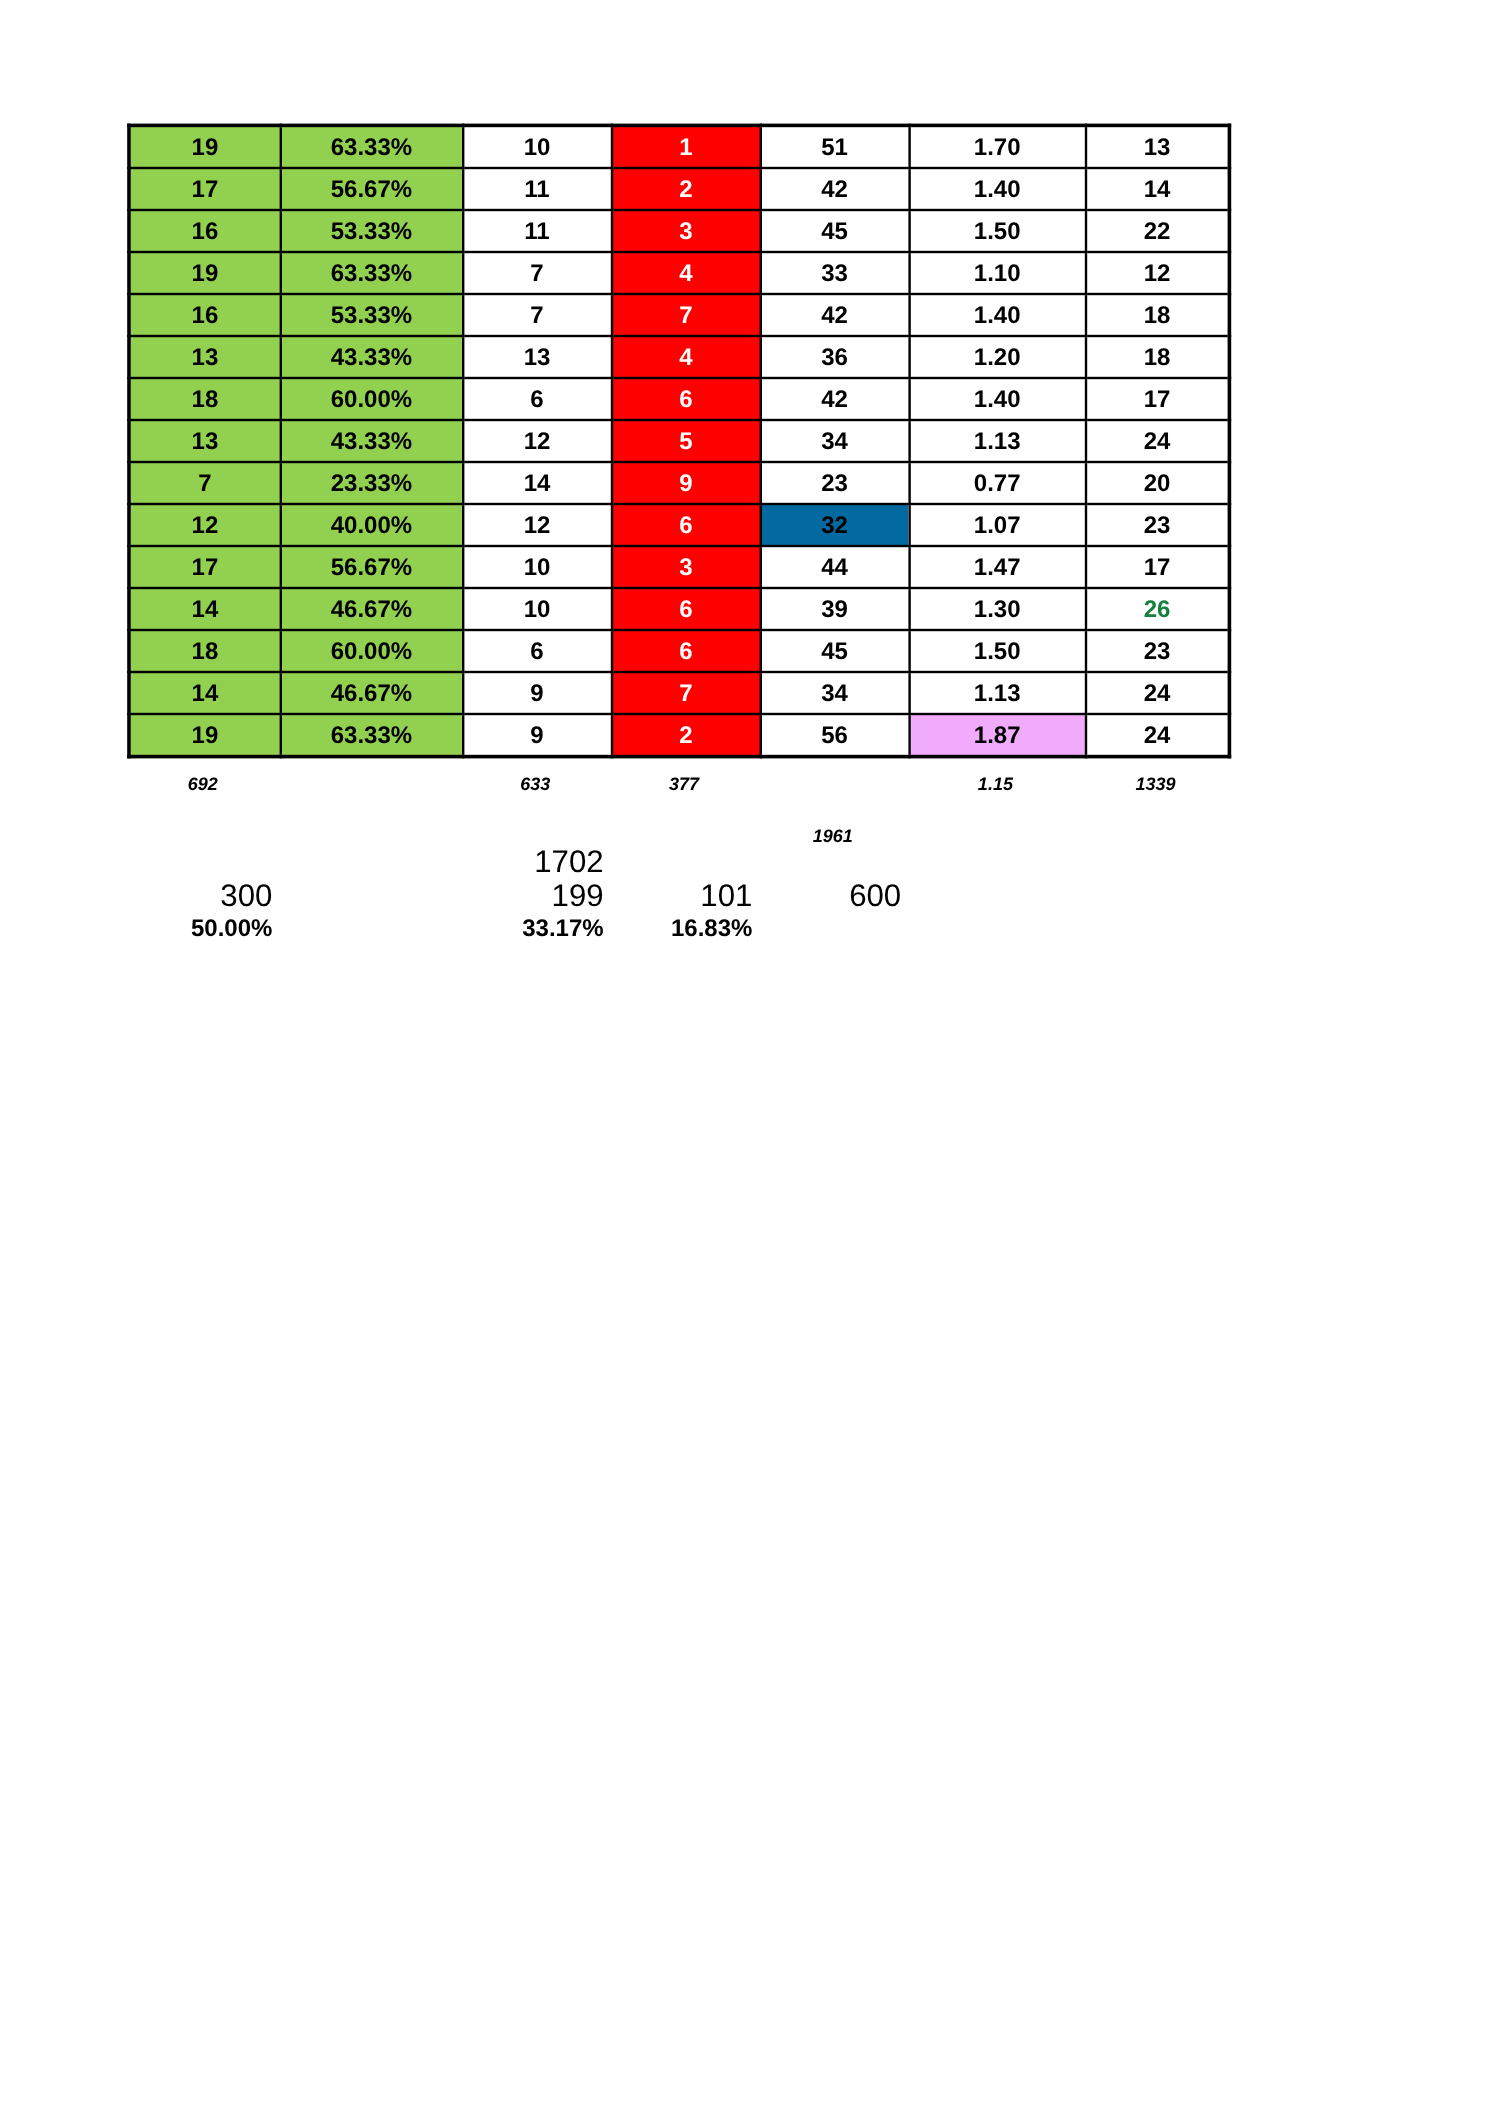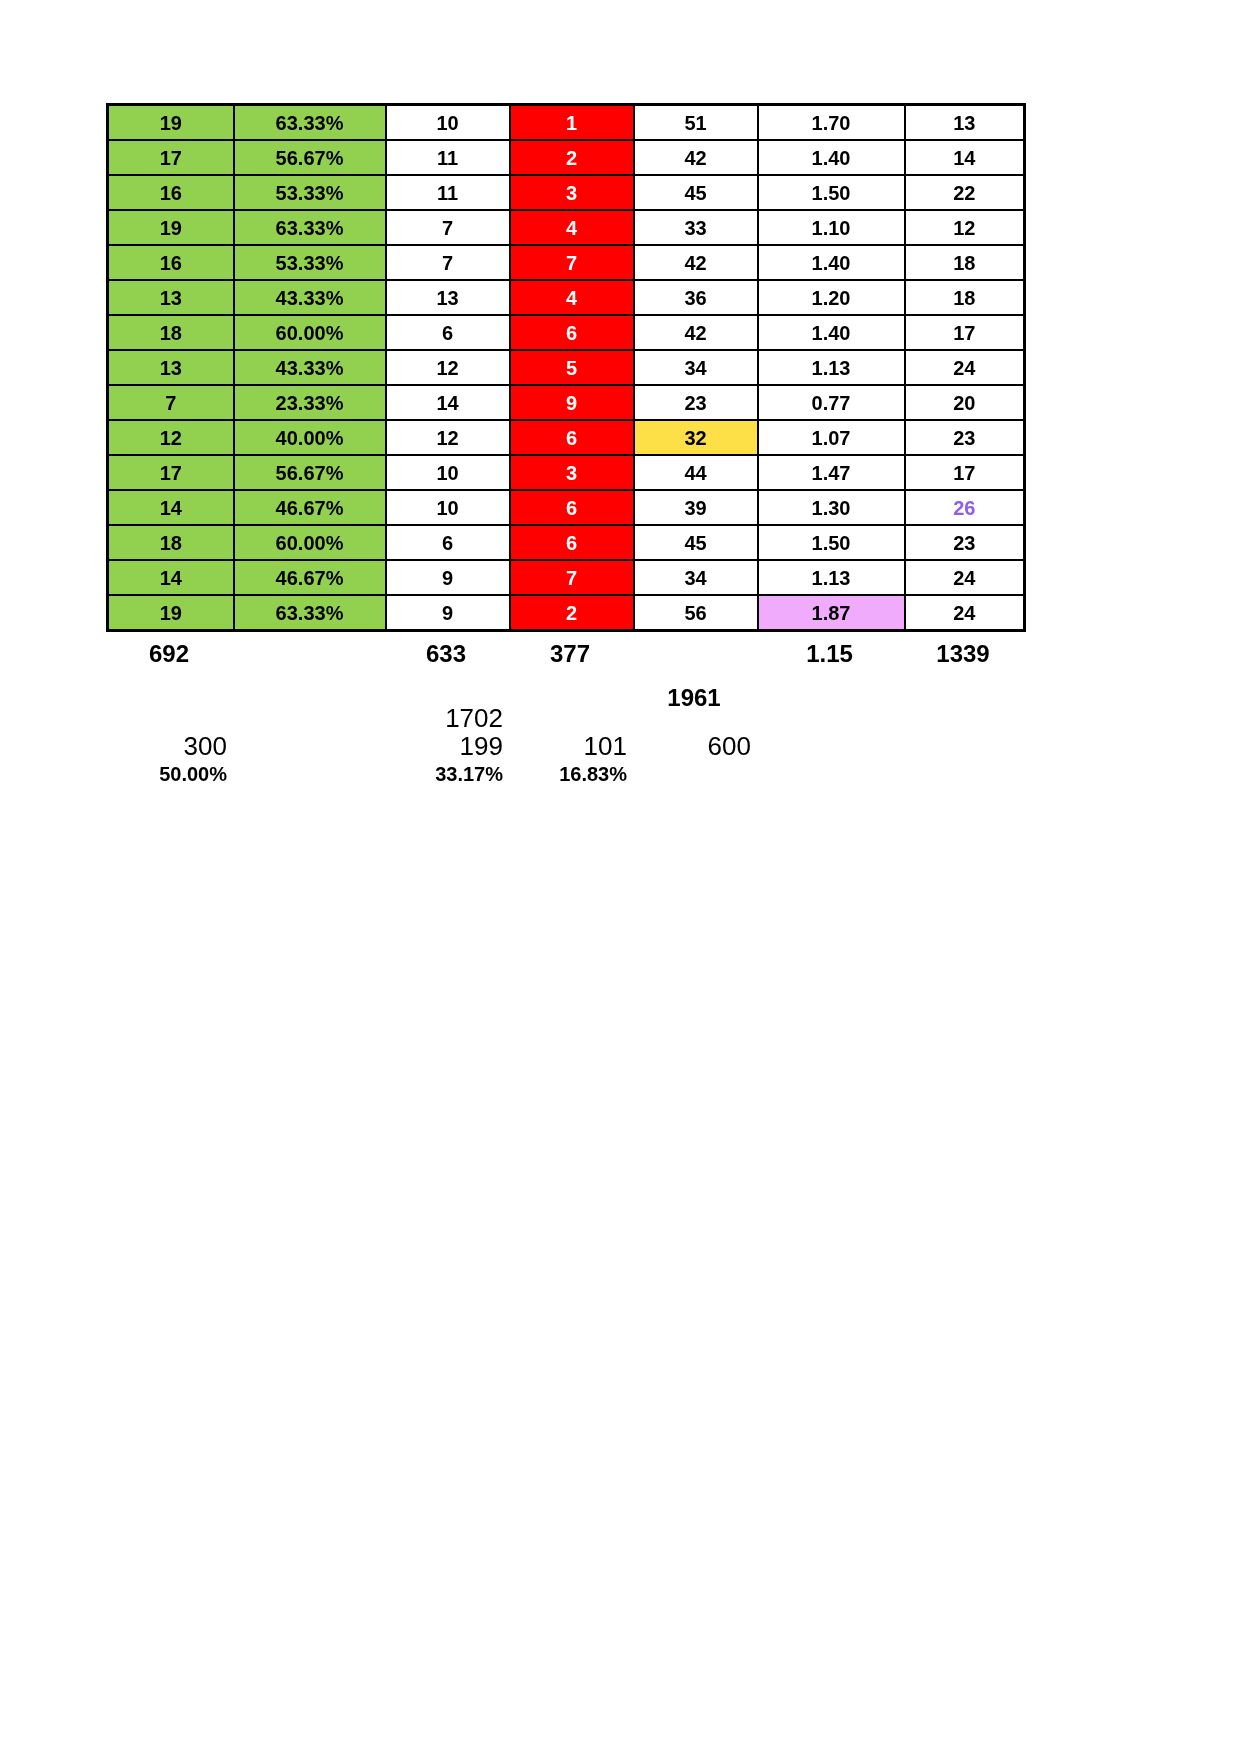--- a/index.html
+++ b/index.html
@@ -39,22 +39,23 @@
     position: absolute;
     left: 106px;
     top: 640px;
     display: flex;
   }
   .totals-row .tcell {
     height: 28px;
     line-height: 28px;
     text-align: center;
     font-weight: 700;
-    font-size: 24px;
+    font-size: 15px;
     box-sizing: border-box;
+    font-style: italic;
   }
   .summary-block {
     position: absolute;
     left: 106px;
     top: 704px;
   }
   .summary-row {
     display: flex;
     height: 28px;
     line-height: 28px;
@@ -166,41 +167,41 @@
           <td style="background: rgb(255, 0, 0); color: rgb(255, 255, 255);">9</td>
           <td style="background: rgb(255, 255, 255); color: rgb(0, 0, 0);">23</td>
           <td style="background: rgb(255, 255, 255); color: rgb(0, 0, 0);">0.77</td>
           <td style="background: rgb(255, 255, 255); color: rgb(0, 0, 0);">20</td>
         </tr>
         <tr>
           <td style="background: rgb(146, 208, 80); color: rgb(0, 0, 0);">12</td>
           <td style="background: rgb(146, 208, 80); color: rgb(0, 0, 0);">40.00%</td>
           <td style="background: rgb(255, 255, 255); color: rgb(0, 0, 0);">12</td>
           <td style="background: rgb(255, 0, 0); color: rgb(255, 255, 255);">6</td>
-          <td style="background: #fde047; color: rgb(0, 0, 0);">32</td>
+          <td style="background: #0369a1; color: rgb(0, 0, 0);">32</td>
           <td style="background: rgb(255, 255, 255); color: rgb(0, 0, 0);">1.07</td>
           <td style="background: rgb(255, 255, 255); color: rgb(0, 0, 0);">23</td>
         </tr>
         <tr>
           <td style="background: rgb(146, 208, 80); color: rgb(0, 0, 0);">17</td>
           <td style="background: rgb(146, 208, 80); color: rgb(0, 0, 0);">56.67%</td>
           <td style="background: rgb(255, 255, 255); color: rgb(0, 0, 0);">10</td>
           <td style="background: rgb(255, 0, 0); color: rgb(255, 255, 255);">3</td>
           <td style="background: rgb(255, 255, 255); color: rgb(0, 0, 0);">44</td>
           <td style="background: rgb(255, 255, 255); color: rgb(0, 0, 0);">1.47</td>
           <td style="background: rgb(255, 255, 255); color: rgb(0, 0, 0);">17</td>
         </tr>
         <tr>
           <td style="background: rgb(146, 208, 80); color: rgb(0, 0, 0);">14</td>
           <td style="background: rgb(146, 208, 80); color: rgb(0, 0, 0);">46.67%</td>
           <td style="background: rgb(255, 255, 255); color: rgb(0, 0, 0);">10</td>
           <td style="background: rgb(255, 0, 0); color: rgb(255, 255, 255);">6</td>
           <td style="background: rgb(255, 255, 255); color: rgb(0, 0, 0);">39</td>
           <td style="background: rgb(255, 255, 255); color: rgb(0, 0, 0);">1.30</td>
-          <td style="background: rgb(255, 255, 255); color: #8b5cf6;">26</td>
+          <td style="background: rgb(255, 255, 255); color: #15803d;">26</td>
         </tr>
         <tr>
           <td style="background: rgb(146, 208, 80); color: rgb(0, 0, 0);">18</td>
           <td style="background: rgb(146, 208, 80); color: rgb(0, 0, 0);">60.00%</td>
           <td style="background: rgb(255, 255, 255); color: rgb(0, 0, 0);">6</td>
           <td style="background: rgb(255, 0, 0); color: rgb(255, 255, 255);">6</td>
           <td style="background: rgb(255, 255, 255); color: rgb(0, 0, 0);">45</td>
           <td style="background: rgb(255, 255, 255); color: rgb(0, 0, 0);">1.50</td>
           <td style="background: rgb(255, 255, 255); color: rgb(0, 0, 0);">23</td>
         </tr>

